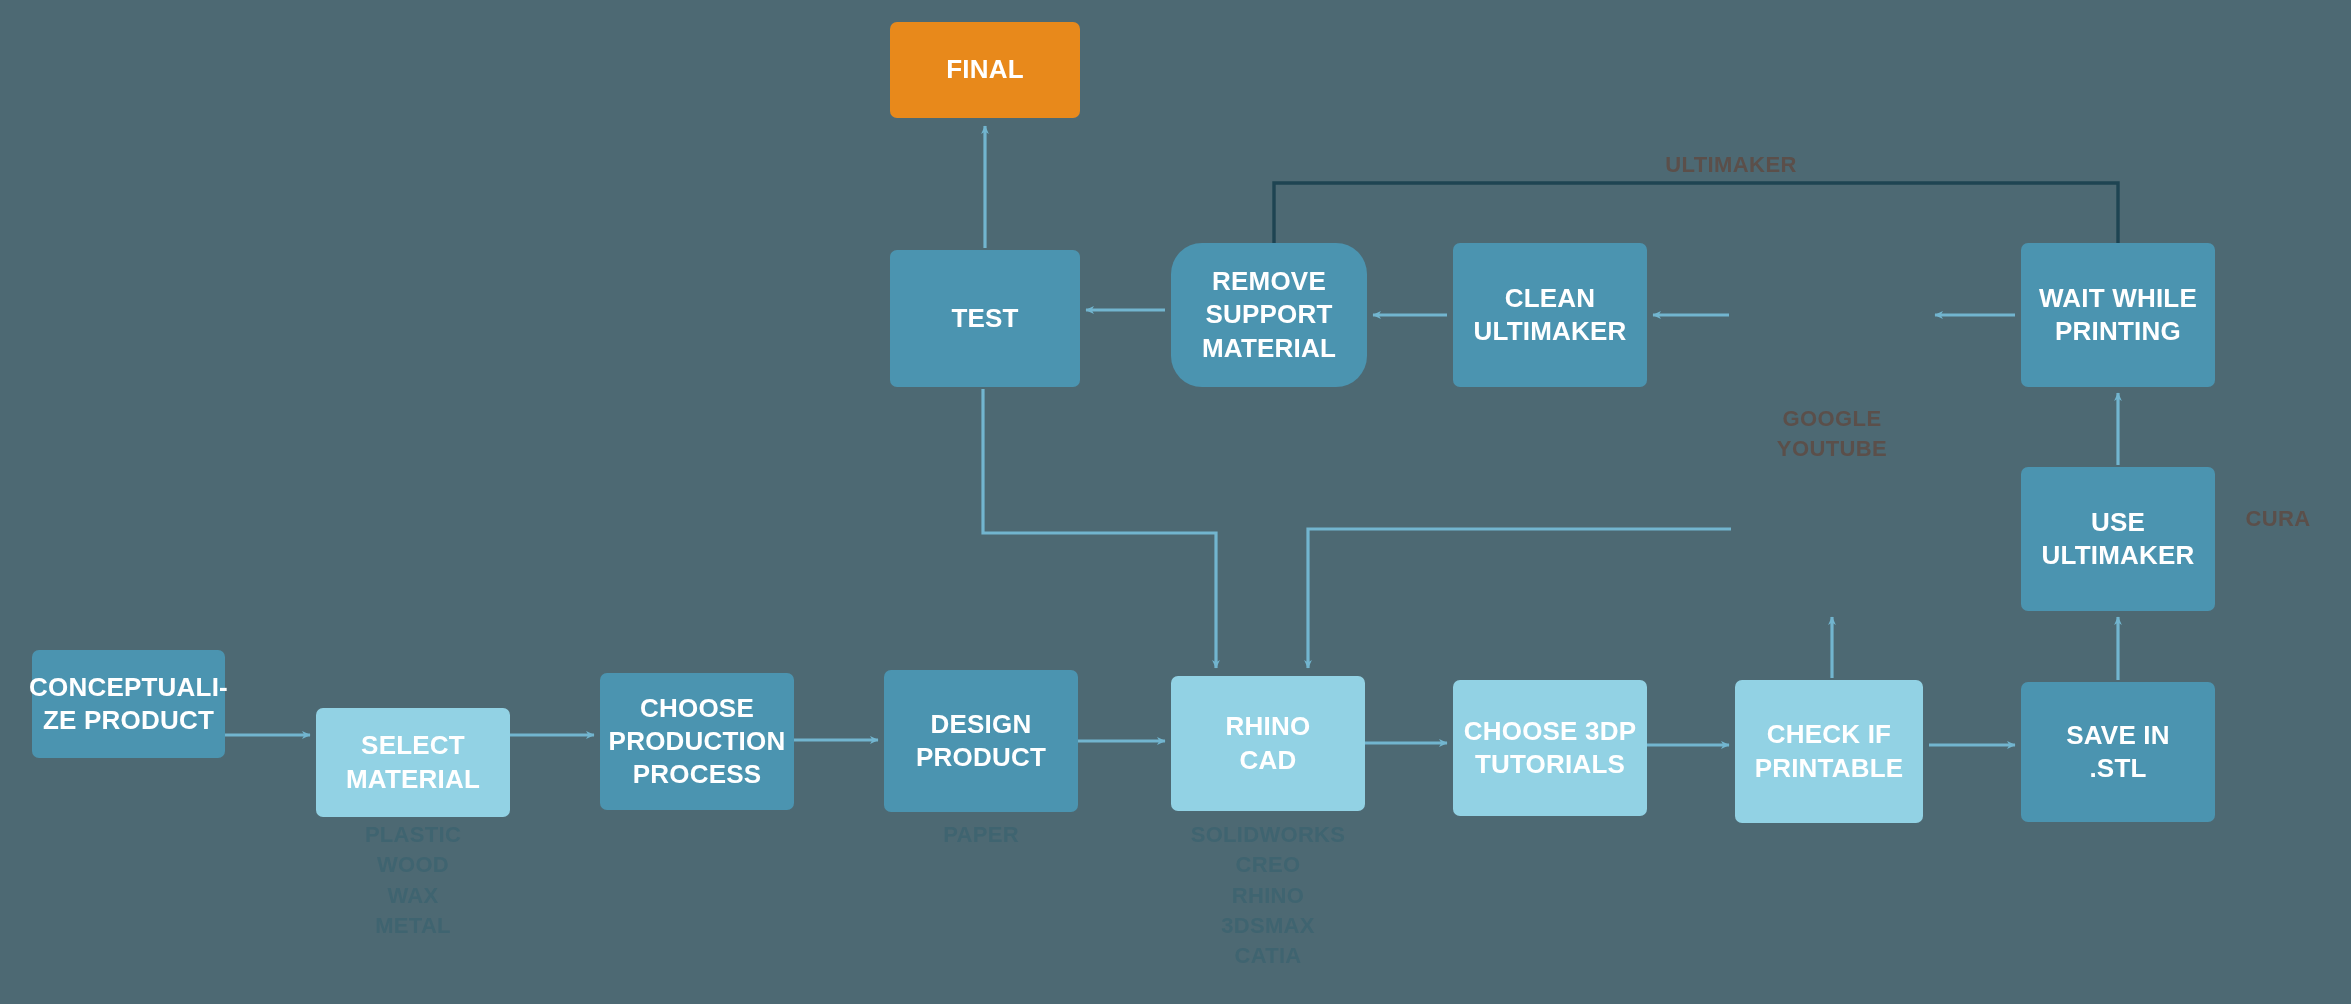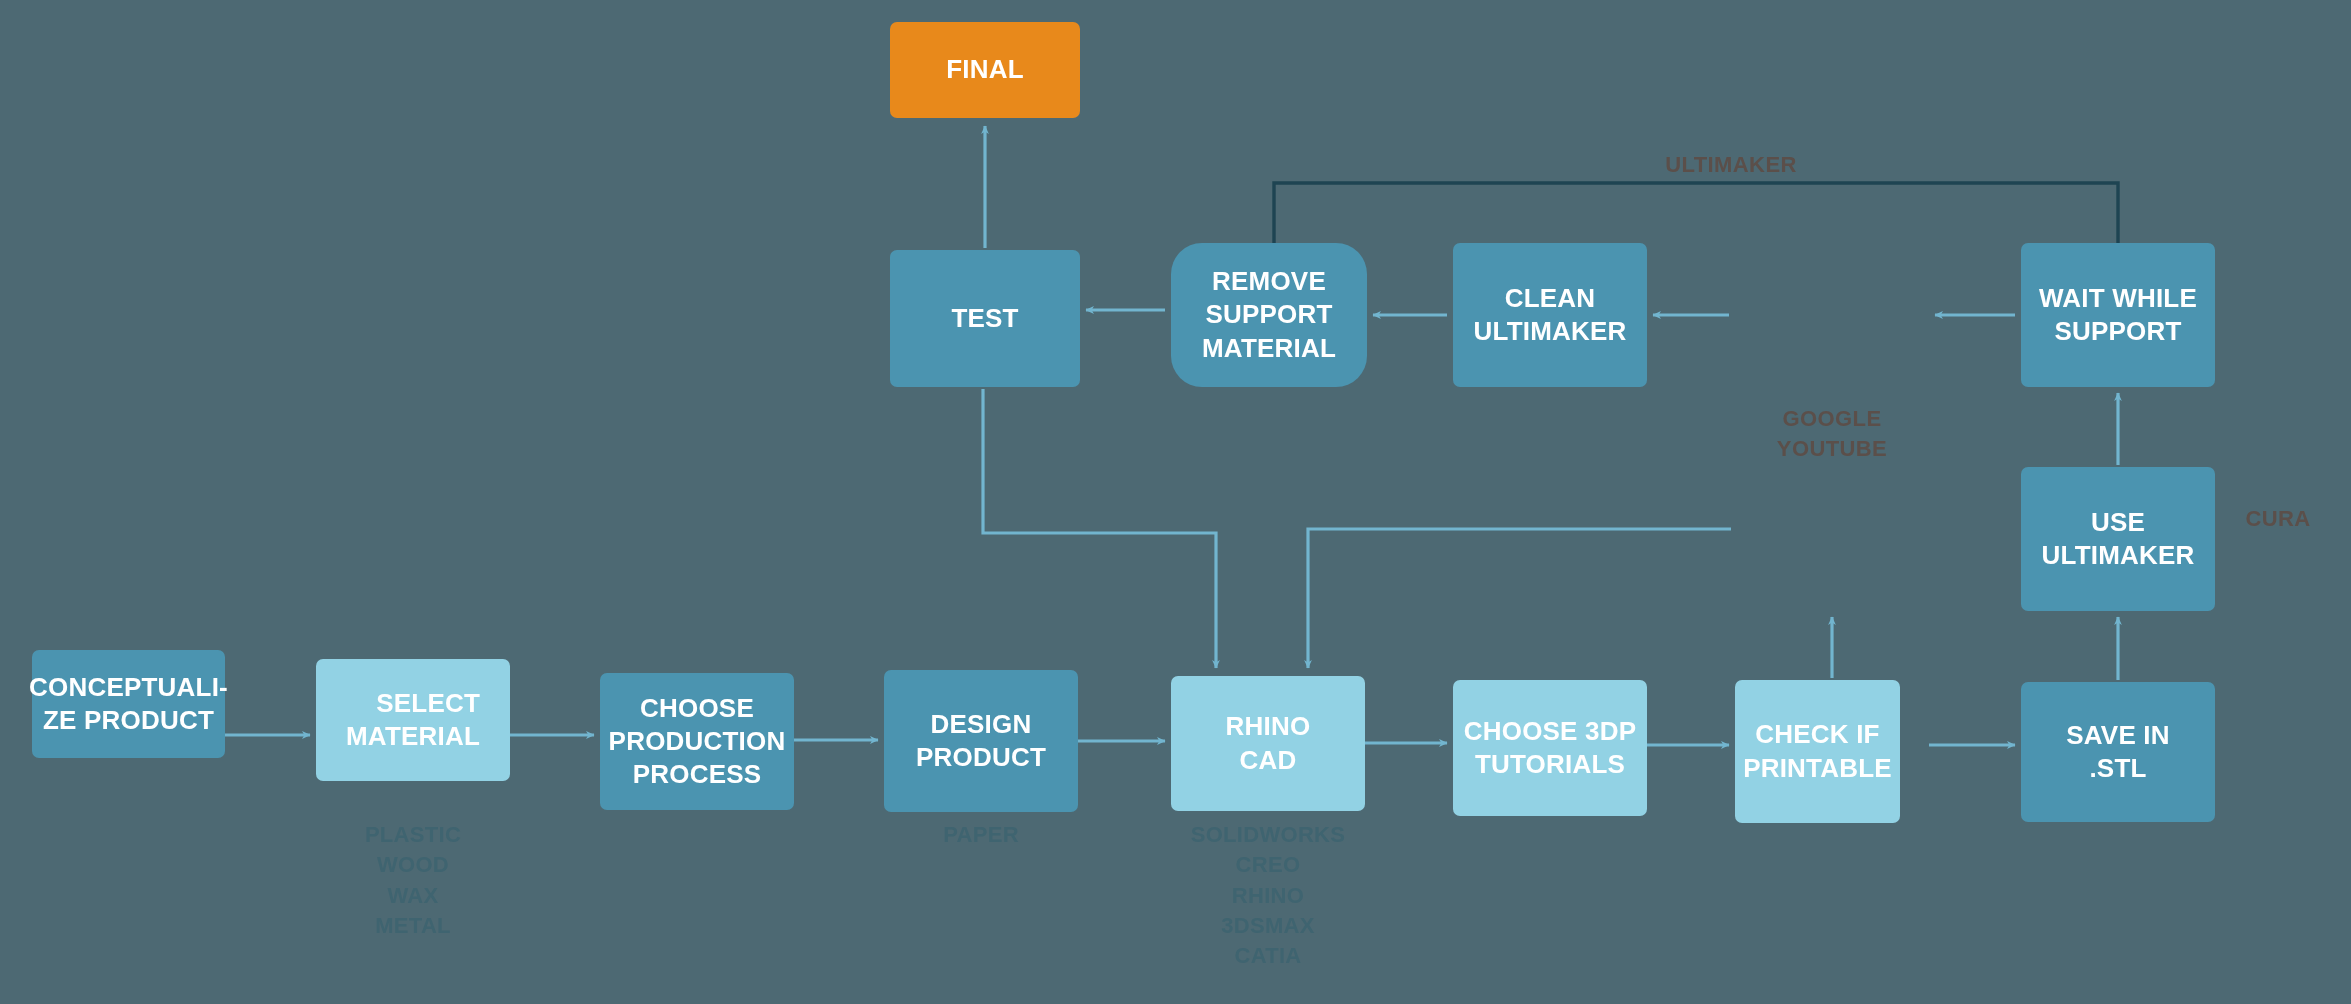--- a/index.html
+++ b/index.html
@@ -125,46 +125,46 @@
 
   <div class="node shade-mid" style="left:1171px;top:243px;width:196px;height:144px;border-radius:31px;">REMOVE
 SUPPORT
 MATERIAL</div>
 
   <div class="node shade-mid" style="left:1453px;top:243px;width:194px;height:144px;">CLEAN
 ULTIMAKER</div>
 
 
   <div class="node shade-mid" style="left:2021px;top:243px;width:194px;height:144px;">WAIT WHILE
-SUPPORT</div>
+PRINTING</div>
 
 
   <div class="node shade-mid" style="left:2021px;top:467px;width:194px;height:144px;">USE
 ULTIMAKER</div>
 
   <div class="node shade-mid" style="left:32px;top:650px;width:193px;height:108px;">CONCEPTUALI-
 ZE PRODUCT</div>
 
-  <div class="node shade-light" style="left:316px;top:659px;width:194px;height:122px;text-align:right;">SELECT
+  <div class="node shade-light" style="left:316px;top:708px;width:194px;height:109px;">SELECT
 MATERIAL</div>
 
   <div class="node shade-mid" style="left:600px;top:673px;width:194px;height:137px;">CHOOSE
 PRODUCTION
 PROCESS</div>
 
   <div class="node shade-mid" style="left:884px;top:670px;width:194px;height:142px;">DESIGN
 PRODUCT</div>
 
   <div class="node shade-light" style="left:1171px;top:676px;width:194px;height:135px;">RHINO
 CAD</div>
 
   <div class="node shade-light" style="left:1453px;top:680px;width:194px;height:136px;">CHOOSE 3DP
 TUTORIALS</div>
 
-  <div class="node shade-light" style="left:1735px;top:680px;width:165px;height:143px;">CHECK IF
+  <div class="node shade-light" style="left:1735px;top:680px;width:188px;height:143px;">CHECK IF
 PRINTABLE</div>
 
   <div class="node shade-mid" style="left:2021px;top:682px;width:194px;height:140px;">SAVE IN
 .STL</div>
 
   <div class="sub-label" style="left:316px;top:820px;width:194px;">PLASTIC
 WOOD
 WAX
 METAL</div>
 

